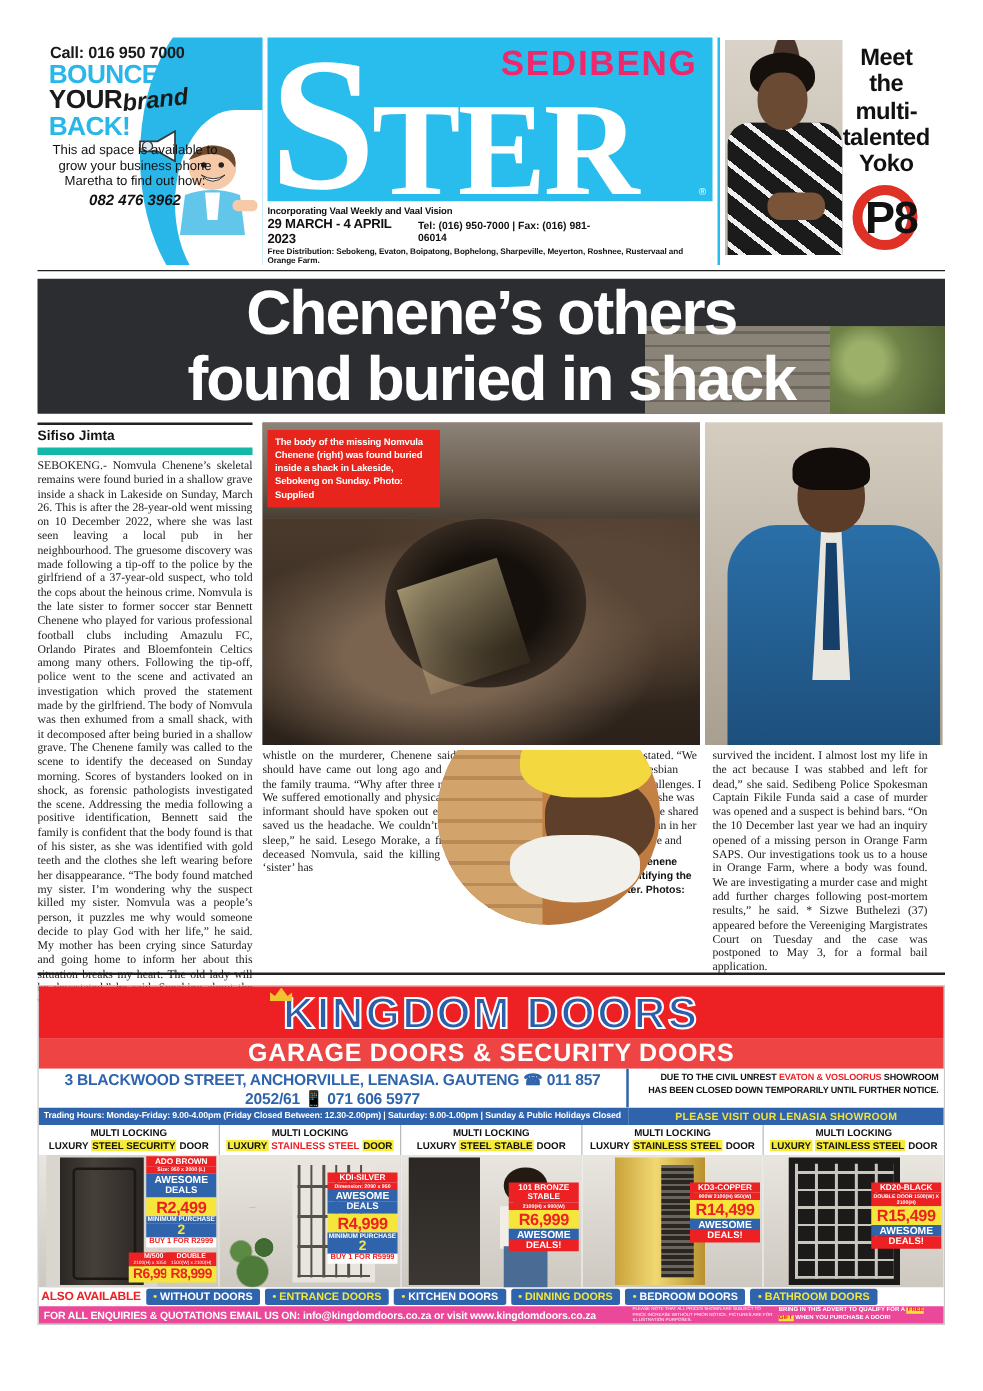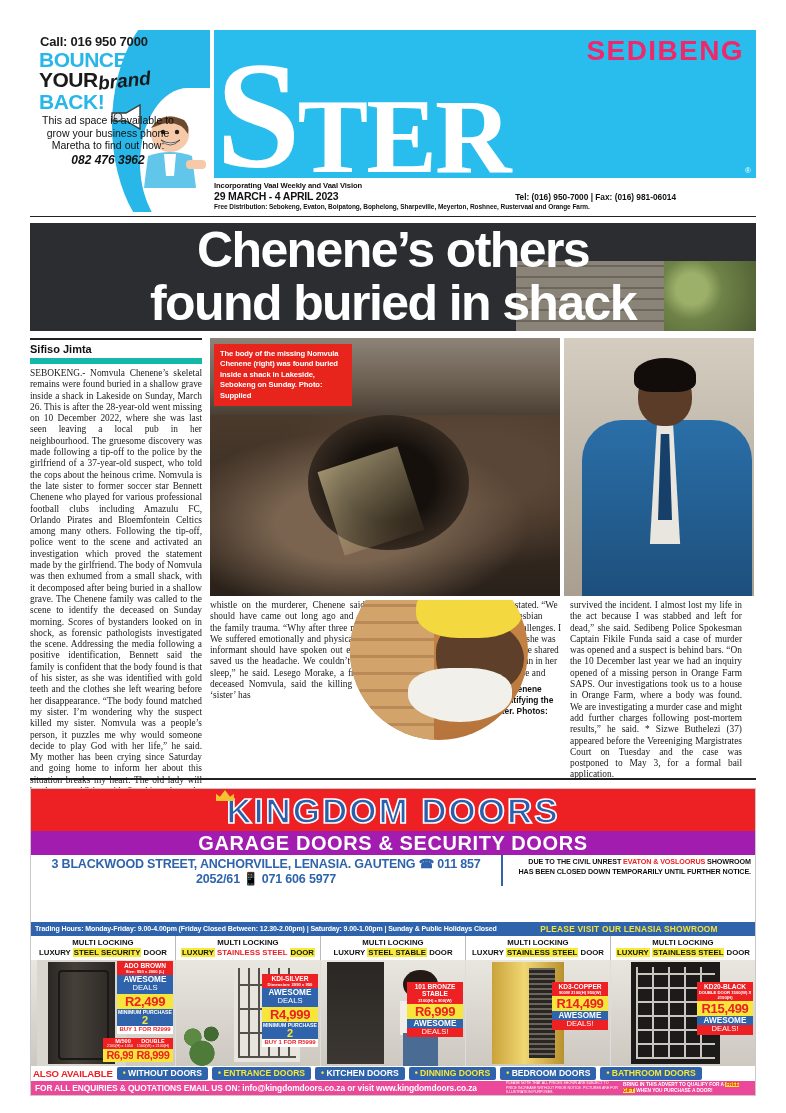--- a/index.html
+++ b/index.html
@@ -236,33 +236,33 @@
     font-size: 35px; font-weight: bold; color: #2b5fab;
     -webkit-text-stroke: 1.6px #ffffff; letter-spacing: 2px;
     font-family: "Liberation Sans", sans-serif;
   }
   .kd-crown {
     position: absolute; left: 185px; top: 1px; width: 18px; height: 11px;
     background: #f2c230; clip-path: polygon(0 100%,0 34%,22% 62%,50% 0,78% 62%,100% 34%,100% 100%);
     z-index: 3;
   }
   .kd-sub {
-    background: #a21caf; height: 24px; color: #ffffff;
+    background: #ef4444; height: 24px; color: #ffffff;
     font-size: 20px; font-weight: bold; text-align: center; line-height: 24px;
     letter-spacing: 0.6px;
   }
   .kd-addr { background: #ffffff; position: relative; display: flex; }
   .kd-addr-left { flex: 1; text-align: center; padding: 1px 0 0 0; border-right: 2px solid #2f64ad;}
   .kd-show { font-size: 8.6px; font-weight: bold; color: #ed2024; letter-spacing: 0.2px;}
   .kd-street { font-size: 12.5px; font-weight: bold; color: #2f64ad; letter-spacing: -0.2px;}
   .kd-street .ph { color: #2f64ad; }
   .kd-addr-right { width: 252px; text-align: right; padding: 2px 4px 0 4px;}
   .kd-notice { font-size: 7.2px; font-weight: bold; color: #111; line-height: 9.6px; letter-spacing: -0.1px;}
   .kd-notice .hl-red { color: #ed2024; }
-  .kd-bar { display: flex; height: 14px; margin-top: 36px; }
+  .kd-bar { display: flex; height: 14px; }
   .kd-bar-l { flex: 1; background: #2f64ad; color: #ffffff; font-size: 7px; font-weight: bold; line-height: 14px; padding-left: 4px; letter-spacing: -0.1px;}
   .kd-bar-r { width: 252px; background: #2f64ad; color: #f2e23a; font-size: 8.4px; font-weight: bold; text-align: center; line-height: 14px; letter-spacing: 0.2px;}
 
   .kd-prodhead { display: flex; background: #ffffff; }
   .kd-ph {
     flex: 1; text-align: center; font-size: 7.8px; font-weight: bold; color: #111;
     line-height: 10px; padding: 2px 0 2px 0; border-right: 1px solid #bbb;
   }
   .kd-ph:last-child { border-right: 0; }
   .kd-ph .hl-y { background: #f6ea3a; padding: 0 1px; }
@@ -309,21 +309,21 @@
                 radial-gradient(circle at 30% 55%, #5c8a44 0 18%, transparent 19%),
                 radial-gradient(circle at 70% 50%, #416b32 0 16%, transparent 17%); }
 
   .price-tag {
     position: absolute; z-index: 5; width: 56px; text-align: center;
     font-family: "Liberation Sans", sans-serif;
   }
   .pt-name { background: #ed2024; color: #ffffff; font-size: 6.6px; font-weight: bold; padding: 1px 0 0 0; line-height: 7.4px;}
   .pt-sub { background: #ed2024; color: #ffffff; font-size: 4.2px; font-weight: bold; line-height: 5px; padding-bottom: 1px;}
   .pt-awe { background: #2f64ad; color: #ffffff; font-size: 8.2px; font-weight: bold; line-height: 9px; }
-  .pt-deals { background: #2f64ad; color: #ffffff; font-size: 7.6px; font-weight: normal; line-height: 8.6px; padding-bottom: 1px;}
+  .pt-deals { background: #2f64ad; color: #ffffff; font-size: 7.6px; font-weight: bold; line-height: 8.6px; padding-bottom: 1px;}
   .pt-price { background: #f6e53a; color: #ed2024; font-size: 13px; font-weight: bold; line-height: 15px; letter-spacing: -0.3px;}
   .pt-min { background: #2f64ad; color: #ffffff; font-size: 5.2px; font-weight: bold; line-height: 6px; position: relative;}
   .pt-minnum { background: #2f64ad; color: #f6e53a; font-size: 11px; font-weight: bold; line-height: 11px;}
   .pt-buy { background: #ffffff; color: #ed2024; font-size: 6px; font-weight: bold; line-height: 7.6px;}
   .pt-small { position: absolute; z-index: 5; width: 40px; text-align: center; }
   .pts-h { background: #ed2024; color: #fff; font-size: 5.6px; font-weight: bold; line-height: 6.4px;}
   .pts-s { background: #ed2024; color: #fff; font-size: 3.8px; line-height: 4.6px; }
   .pts-p { background: #f6e53a; color: #ed2024; font-size: 11px; font-weight: bold; line-height: 13px; letter-spacing: -0.4px;}
 
   .kd-foot1 { display: flex; align-items: center; background: #ffffff; height: 15px; padding: 1px 2px; gap: 4px;}
@@ -386,20 +386,39 @@
       <div class="mast-info">
         <div class="l1">Incorporating Vaal Weekly and Vaal Vision</div>
         <div class="l2row">
           <div class="l2">29 MARCH - 4 APRIL 2023</div>
           <div class="l2b">Tel: (016) 950-7000 | Fax: (016) 981-06014</div>
         </div>
         <div class="l3">Free Distribution: Sebokeng, Evaton, Boipatong, Bophelong, Sharpeville, Meyerton, Roshnee, Rustervaal and Orange Farm.</div>
       </div>
     </div>
 
+    <div class="promo">
+      <div class="promo-photo">
+        <div class="ph-shirt"></div>
+        <div class="ph-hair"></div>
+        <div class="ph-face"></div>
+        <div class="ph-hand"></div>
+      </div>
+      <div class="promo-text">
+        <div>Meet</div>
+        <div>the</div>
+        <div>multi-</div>
+        <div>talented</div>
+        <div>Yoko</div>
+      </div>
+      <div class="promo-p8">
+        <div class="circ"></div>
+        <div class="txt">P8</div>
+      </div>
+    </div>
   </div>
   <div class="top-rule"></div>
 
   <div class="headline-wrap">
     <div class="hl-photo">
       <div class="brick"></div>
       <div class="veg"></div>
     </div>
     <div class="headline">
       <div>Chenene’s others</div>

